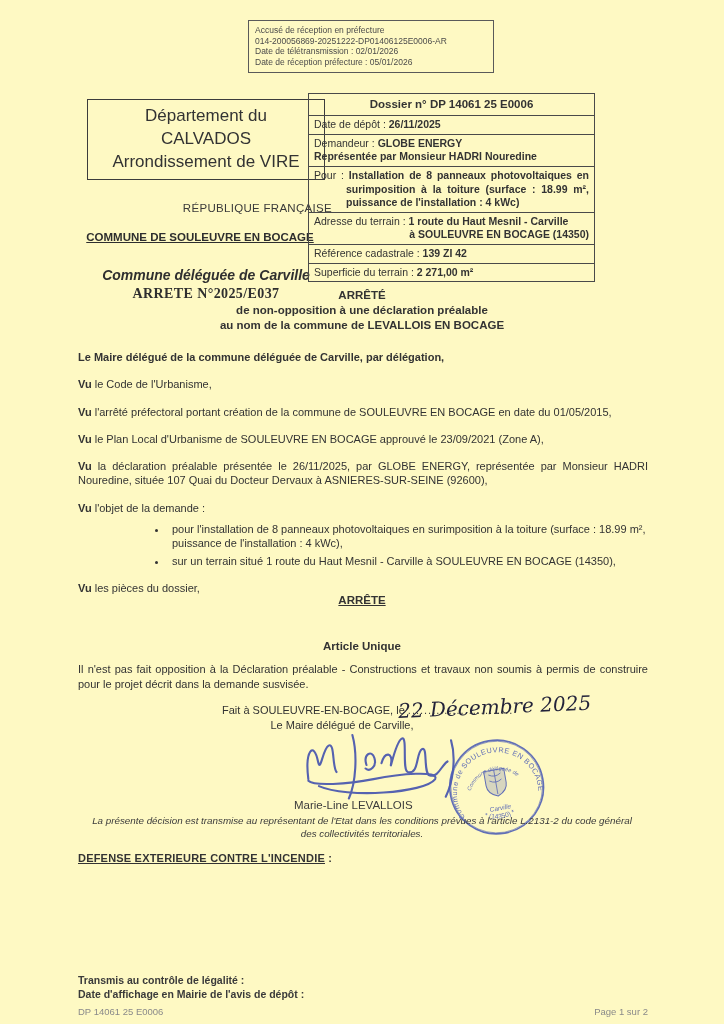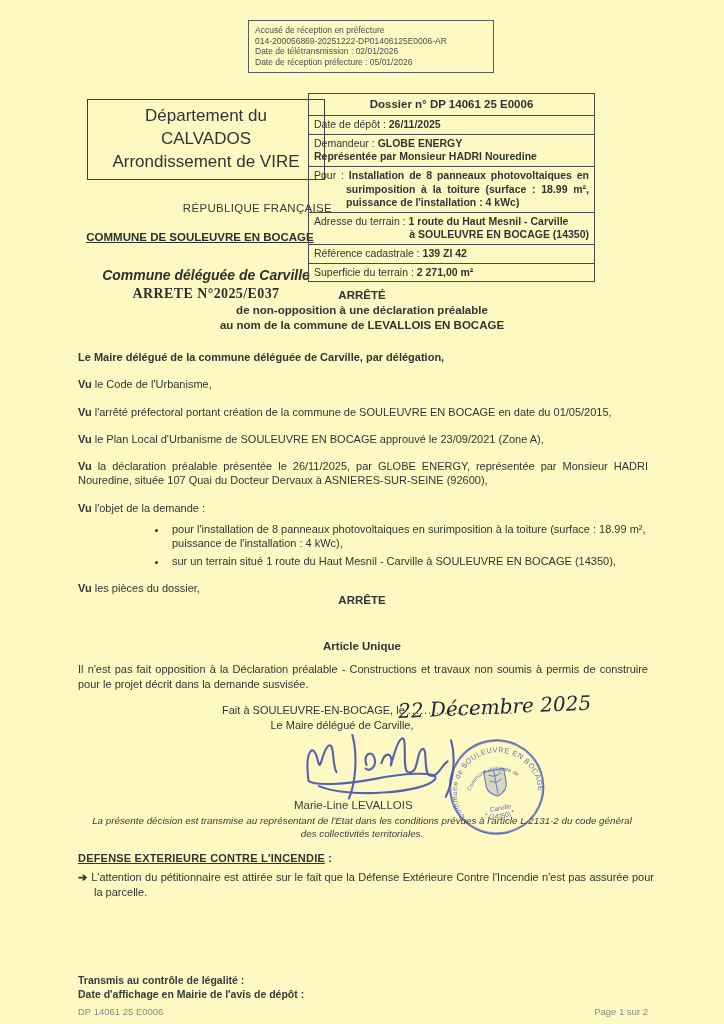--- a/index.html
+++ b/index.html
@@ -42,21 +42,21 @@
   .body-block{position:absolute;left:78px;top:350px;width:570px;font-size:11px;line-height:1.3;color:#333;}
   .body-block p{margin:0 0 13px 0;}
   .body-block p.just{text-align:justify;}
   .body-block .vu{font-weight:bold;}
   .lead{font-weight:bold;}
   ul.objets{margin:2px 0 13px 0;padding-left:90px;}
   ul.objets li{margin-bottom:3px;padding-left:4px;}
   
   .arrete2{position:absolute;left:0;top:594px;width:724px;text-align:center;
     font-size:11.5px;font-weight:bold;color:#333;}
-  .arrete2 .u{}
+  .arrete2 .u{text-decoration:underline;}
   .article{position:absolute;left:0;top:640px;width:724px;text-align:center;
     font-size:11.5px;font-weight:bold;color:#333;}
   .decision{position:absolute;left:78px;top:662px;width:570px;font-size:11px;line-height:1.32;
     text-align:justify;color:#333;}
   
   .fait{position:absolute;left:222px;top:704px;font-size:11px;color:#333;}
   .dots{letter-spacing:1px;color:#444;}
   .handdate{
     position:absolute;left:398px;top:694px;width:230px;
     font-family:"DejaVu Serif",serif;font-style:italic;font-size:20px;color:#23233a;
@@ -229,23 +229,20 @@
 
   <div class="note">
     <div>La présente décision est transmise au représentant de l'Etat dans les conditions prévues à l'article L.2131-2 du code général</div>
     <div>des collectivités territoriales.</div>
   </div>
 
   <div class="defense">
     <div class="dh">
       <span class="u">DEFENSE EXTERIEURE CONTRE L'INCENDIE</span><span> :</span>
     </div>
-    <div class="dt">
-      <span class="arrow">➔</span><span>L'attention du pétitionnaire est attirée sur le fait que la Défense Extérieure Contre l'Incendie n'est pas assurée pour la parcelle.</span>
-    </div>
   </div>
 
   <div class="legal">
     <div>Transmis au contrôle de légalité :</div>
     <div>Date d'affichage en Mairie de l'avis de dépôt :</div>
   </div>
   <div class="pfoot">
     <span>DP 14061 25 E0006</span>
     <span class="pr">Page 1 sur 2</span>
   </div>

